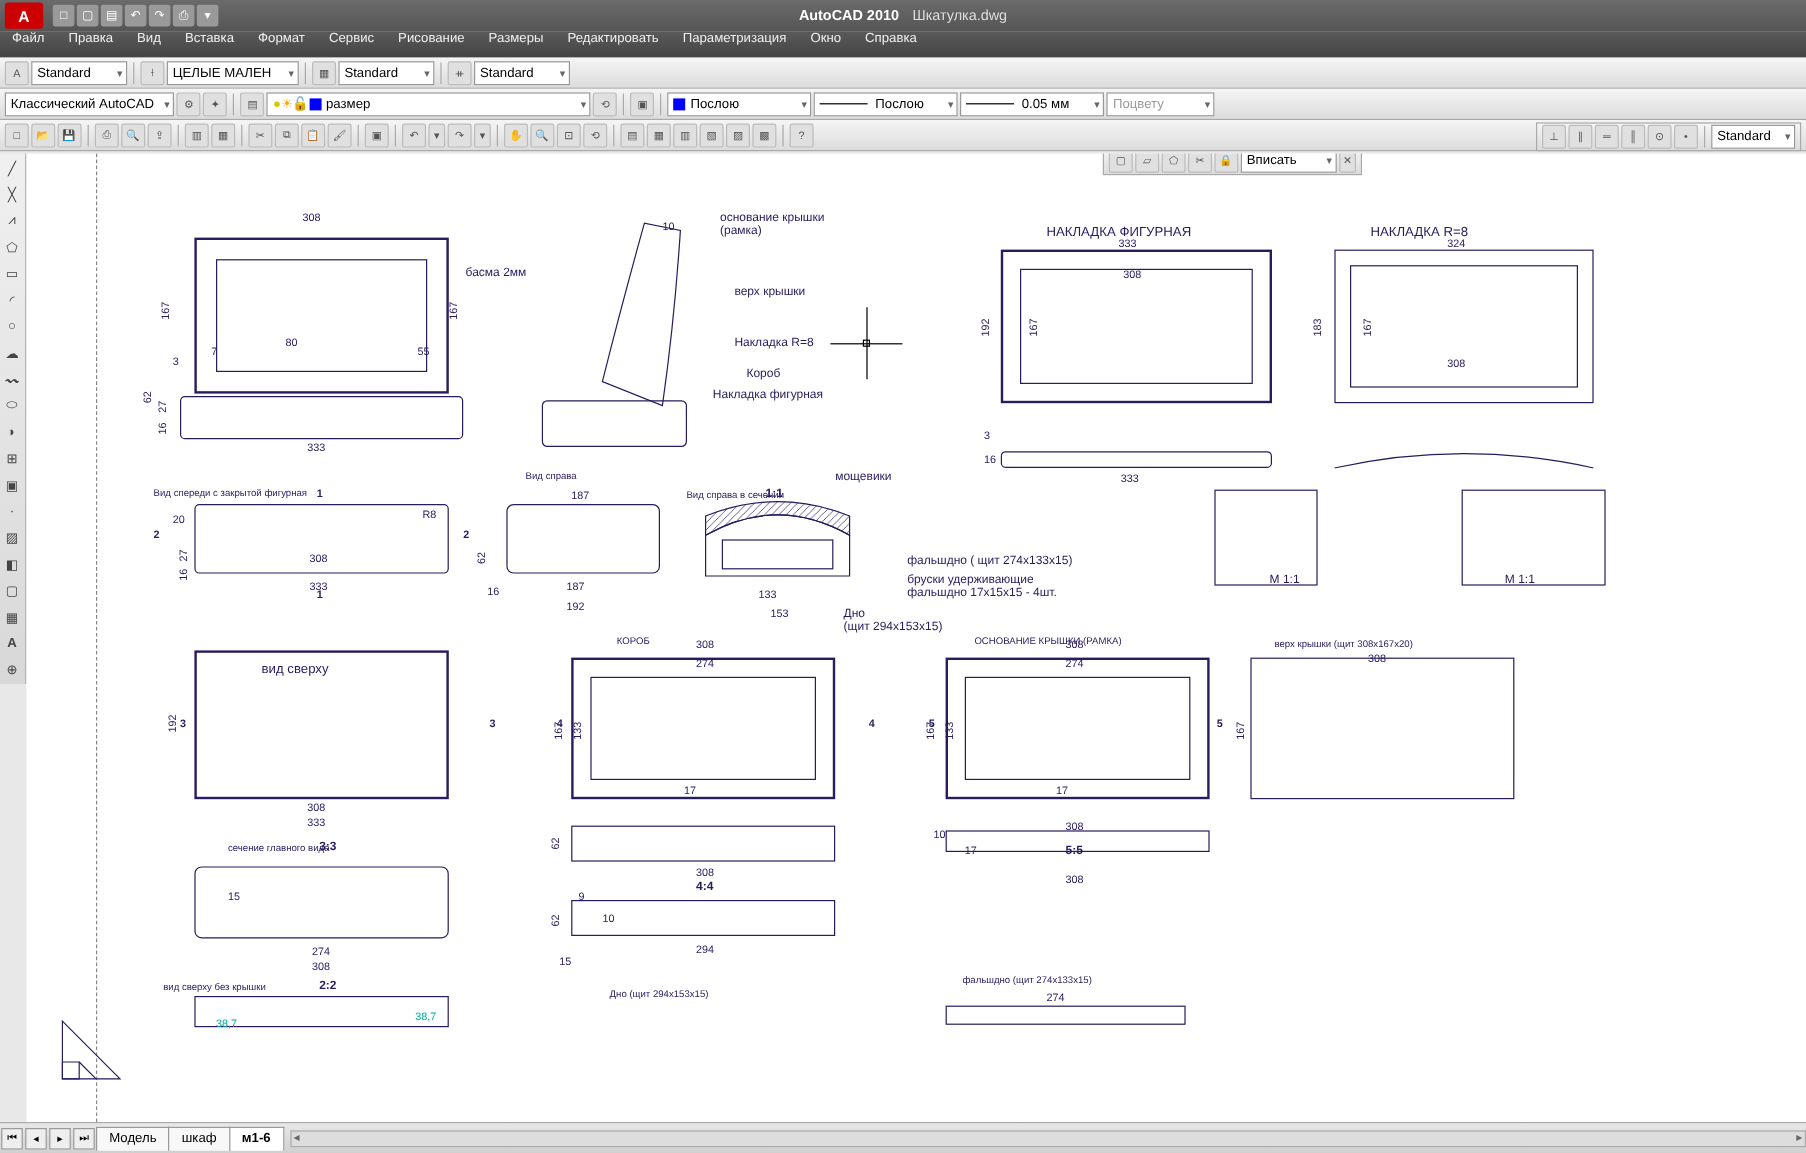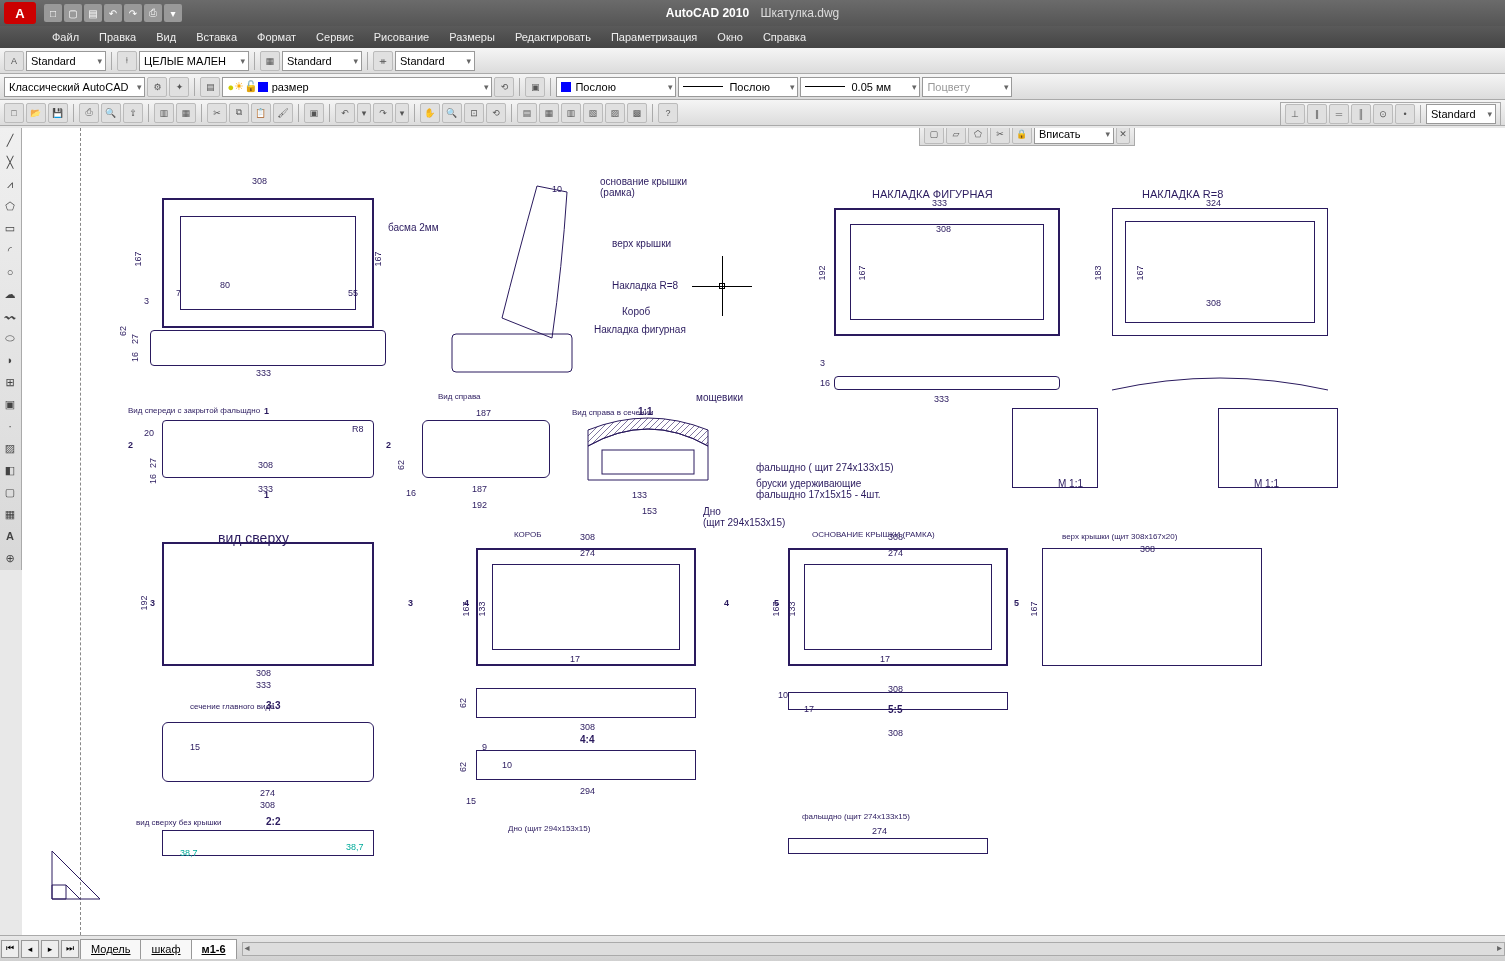--- a/index.html
+++ b/index.html
@@ -7,21 +7,21 @@
 
 
 .titlebar { height:26px; background:linear-gradient(#6b6b6b,#555); display:flex; align-items:center; color:#fff; position:relative; }
 .acad-logo { width:32px; height:22px; margin:0 4px; background:#c00; border-radius:3px; display:flex; align-items:center; justify-content:center; color:#fff; font-weight:bold; font-size:13px; }
 .qat { display:flex; gap:2px; padding:0 4px; }
 .qat-btn { width:18px; height:18px; background:#999; border-radius:2px; display:flex; align-items:center; justify-content:center; font-size:10px; cursor:pointer; }
 .title-center { position:absolute; left:50%; transform:translateX(-50%); font-size:12px; color:#ddd; }
 .title-center b { color:#fff; margin-right:8px;}
 
 
-.menubar { height:22px; background:linear-gradient(#5a5a5a,#444); display:flex; align-items:center; padding-left:42px; }
+.menubar { height:22px; background:linear-gradient(#5a5a5a,#444); display:flex; }
 .menu-item { color:#eee; font-size:11px; padding:0 10px; cursor:pointer; }
 
 
 .tb-row { height:26px; background:linear-gradient(#f5f5f5,#dcdcdc); border-bottom:1px solid #aaa; display:flex; align-items:center; padding:0 4px; gap:2px; }
 .tb-btn { width:20px; height:20px; background:#e0e0e0; border:1px solid #bbb; border-radius:2px; display:flex; align-items:center; justify-content:center; font-size:9px; cursor:pointer; color:#555;}
 .tb-btn.narrow { width:14px; }
 .tb-sep { width:1px; height:18px; background:#aaa; margin:0 3px; }
 .tb-combo { height:20px; border:1px solid #999; background:#fff; font-size:11px; padding:0 16px 0 4px; min-width:80px; display:flex; align-items:center; position:relative; cursor:pointer;}
 .tb-combo::after { content:"▾"; position:absolute; right:3px; font-size:9px; color:#666;}
 .tb-combo.lw { min-width:120px;}
@@ -39,21 +39,21 @@
 
 
 .canvas-wrap { position:absolute; left:22px; top:128px; right:0; bottom:26px; background:#fff; overflow:hidden;}
 .canvas-wrap::before { content:""; position:absolute; left:58px; top:0; bottom:0; border-left:1px dashed #888;}
 .viewport-ctrl { position:absolute; right:370px; top:-6px; height:24px; background:linear-gradient(#f5f5f5,#dcdcdc); border:1px solid #aaa; display:flex; align-items:center; padding:0 4px; gap:2px;}
 .ucs-tri { position:absolute; left:26px; bottom:32px; width:56px; height:56px;}
 
 
 .tabs-bar { position:absolute; left:0; right:0; bottom:0; height:26px; background:linear-gradient(#e8e8e8,#d0d0d0); display:flex; align-items:center; border-top:1px solid #aaa;}
 .tab-nav { width:18px; height:18px; border:1px solid #999; background:#eee; margin:0 1px; font-size:9px; display:flex; align-items:center; justify-content:center; cursor:pointer;}
-.tab { height:20px; padding:0 10px; background:#f8f8f8; border:1px solid #999; border-bottom:none; font-size:11px; display:flex; align-items:center; margin-right:-1px; cursor:pointer;text-decoration:underline;}
+.tab { height:20px; padding:0 10px; background:#f8f8f8; border:1px solid #999; border-bottom:none; font-size:11px; display:flex; align-items:center; margin-right:-1px; cursor:pointer;}
 .tab.active { background:#fff; font-weight:bold;}
 .hscroll { flex:1; height:14px; background:#ddd; border:1px solid #aaa; margin-left:6px; position:relative;}
 .hscroll::before{content:"◂"; position:absolute; left:2px; top:-1px; font-size:10px; color:#666;}
 .hscroll::after{content:"▸"; position:absolute; right:2px; top:-1px; font-size:10px; color:#666;}
 
 
 .dwg { position:absolute; inset:0; }
 .part { position:absolute; border:1px solid #2a1a5e; }
 .dimtxt { position:absolute; font-size:9px; color:#2a1a5e; white-space:nowrap;}
 .lbl { position:absolute; font-size:10px; color:#2a1a5e; white-space:nowrap;}
@@ -272,21 +272,21 @@
     <div class="lbl" style="left:850px;top:60px;font-size:11px">НАКЛАДКА ФИГУРНАЯ</div>
     <div class="lbl" style="left:1120px;top:60px;font-size:11px">НАКЛАДКА R=8</div>
 
     <div class="part" style="left:140px;top:70px;width:212px;height:130px;border-width:2px">
       <div class="part" style="left:16px;top:16px;right:16px;bottom:16px"></div>
     </div>
     <div class="dimtxt" style="left:230px;top:48px">308</div>
     <div class="dimtxt" style="left:108px;top:126px;transform:rotate(-90deg)">167</div>
     <div class="dimtxt" style="left:122px;top:168px">3</div>
     <div class="dimtxt" style="left:154px;top:160px">7</div>
-    <div class="dimtxt" style="left:198px;top:152px">80</div>
+    <div class="dimtxt" style="left:216px;top:152px">80</div>
     <div class="dimtxt" style="left:326px;top:160px">55</div>
     <div class="dimtxt" style="left:348px;top:126px;transform:rotate(-90deg)">167</div>
     <div class="part" style="left:128px;top:202px;width:236px;height:36px;border-radius:4px"></div>
     <div class="dimtxt" style="left:96px;top:198px;transform:rotate(-90deg)">62</div>
     <div class="dimtxt" style="left:108px;top:206px;transform:rotate(-90deg)">27</div>
     <div class="dimtxt" style="left:108px;top:224px;transform:rotate(-90deg)">16</div>
     <div class="dimtxt" style="left:234px;top:240px">333</div>
     <div class="lbl" style="left:366px;top:94px">басма 2мм</div>
 
     <svg style="position:absolute;left:410px;top:50px;width:150px;height:200px">
@@ -323,21 +323,21 @@
     <div class="dimtxt" style="left:798px;top:250px">16</div>
     <svg style="position:absolute;left:1090px;top:244px;width:216px;height:22px">
         <path d="M0 18 Q108 -6 216 18" fill="none" stroke="#2a1a5e"></path>
       </svg>
 
     <div class="part" style="left:990px;top:280px;width:86px;height:80px"></div>
     <div class="lbl" style="left:1036px;top:350px">M 1:1</div>
     <div class="part" style="left:1196px;top:280px;width:120px;height:80px"></div>
     <div class="lbl" style="left:1232px;top:350px">M 1:1</div>
 
-    <div class="lbl" style="left:106px;top:278px;font-size:8px">Вид спереди с закрытой фальшдно</div>
+    <div class="lbl" style="left:106px;top:278px;font-size:8px">Вид спереди с закрытой фигурная</div>
     <div class="part" style="left:140px;top:292px;width:212px;height:58px;border-radius:4px"></div>
     <div class="dimtxt" style="left:236px;top:332px">308</div>
     <div class="dimtxt" style="left:236px;top:356px">333</div>
     <div class="dimtxt" style="left:122px;top:300px">20</div>
     <div class="dimtxt" style="left:242px;top:278px;font-weight:bold">1</div>
     <div class="dimtxt" style="left:242px;top:362px;font-weight:bold">1</div>
     <div class="dimtxt" style="left:106px;top:312px;font-weight:bold">2</div>
     <div class="dimtxt" style="left:330px;top:296px">R8</div>
     <div class="dimtxt" style="left:126px;top:330px;transform:rotate(-90deg)">27</div>
     <div class="dimtxt" style="left:126px;top:346px;transform:rotate(-90deg)">16</div>
@@ -363,21 +363,21 @@
     </svg>
     <div class="lbl" style="left:674px;top:264px">мощевики</div>
     <div class="lbl" style="left:734px;top:334px">фальшдно ( щит 274х133х15)</div>
     <div class="lbl" style="left:734px;top:350px;white-space:pre">бруски удерживающие
 фальшдно 17х15х15 - 4шт.</div>
     <div class="lbl" style="left:681px;top:378px;white-space:pre">Дно
 (щит 294х153х15)</div>
     <div class="dimtxt" style="left:610px;top:362px">133</div>
     <div class="dimtxt" style="left:620px;top:378px">153</div>
 
-    <div class="lbl" style="left:196px;top:402px;font-size:14px">вид сверху</div>
+    <div class="lbl" style="left:196px;top:424px;font-size:11px">вид сверху</div>
     <div class="part" style="left:140px;top:414px;width:212px;height:124px;border-width:2px"></div>
     <div class="dimtxt" style="left:234px;top:540px">308</div>
     <div class="dimtxt" style="left:234px;top:552px">333</div>
     <div class="dimtxt" style="left:114px;top:470px;transform:rotate(-90deg)">192</div>
     <div class="dimtxt" style="left:128px;top:470px;font-weight:bold">3</div>
     <div class="dimtxt" style="left:386px;top:470px;font-weight:bold">3</div>
 
     <div class="lbl" style="left:492px;top:402px;font-size:8px">КОРОБ</div>
     <div class="part" style="left:454px;top:420px;width:220px;height:118px;border-width:2px">
       <div class="part" style="left:14px;top:14px;right:14px;bottom:14px"></div>

